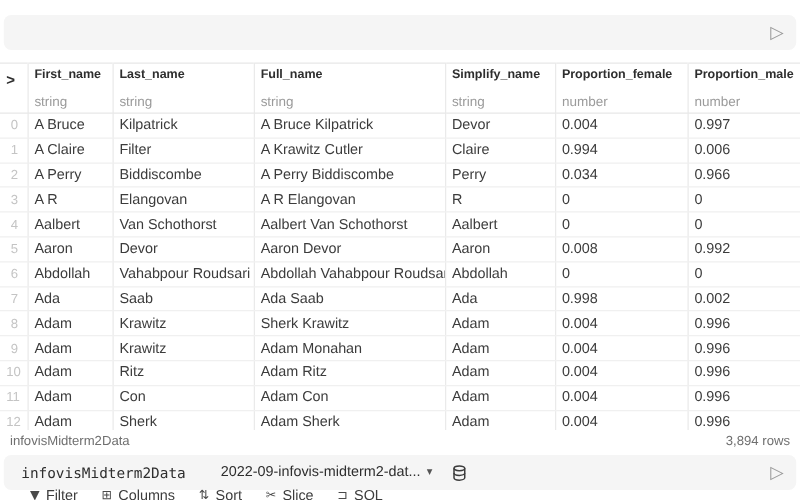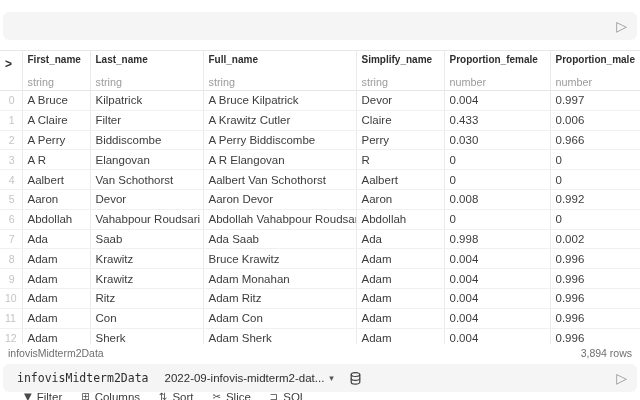--- a/index.html
+++ b/index.html
@@ -43,21 +43,21 @@
     position:absolute;top:344px;left:0;right:0;height:18px;background:#fff;
     display:flex;justify-content:space-between;align-items:center;
     padding:0 8px;font-size:10.5px;color:#6f6f6f;
   }
   
   .cellname{
     font-family:"DejaVu Sans Mono","Liberation Mono",monospace;
     font-size:11.5px;color:#2e2e2e;
   }
   .datasource{
-    margin-left:16px;font-size:11.5px;color:#2e2e2e;
+    margin-left:28px;font-size:11.5px;color:#2e2e2e;
     display:flex;align-items:center;gap:5px;cursor:pointer;
   }
   .caret{font-size:9px;color:#555;font-family:"DejaVu Sans","Liberation Sans",sans-serif;}
   .dbicon{margin-left:16px;display:flex;align-items:center;}
   .dbicon svg{stroke:#3c3c3c;fill:none;stroke-width:1.2;}
   
   .actions{
     position:absolute;top:390px;left:0;right:0;height:24px;
     display:flex;gap:19px;padding-left:24px;align-items:flex-start;
     font-size:11.5px;color:#3c3c3c;
@@ -127,30 +127,30 @@
         <td>Devor</td>
         <td>0.004</td>
         <td>0.997</td>
       </tr>
       <tr>
         <td class="idx">1</td>
         <td>A Claire</td>
         <td>Filter</td>
         <td>A Krawitz Cutler</td>
         <td>Claire</td>
-        <td>0.433</td>
+        <td>0.994</td>
         <td>0.006</td>
       </tr>
       <tr>
         <td class="idx">2</td>
         <td>A Perry</td>
         <td>Biddiscombe</td>
         <td>A Perry Biddiscombe</td>
         <td>Perry</td>
-        <td>0.030</td>
+        <td>0.034</td>
         <td>0.966</td>
       </tr>
       <tr>
         <td class="idx">3</td>
         <td>A R</td>
         <td>Elangovan</td>
         <td>A R Elangovan</td>
         <td>R</td>
         <td>0</td>
         <td>0</td>
@@ -188,21 +188,21 @@
         <td>Saab</td>
         <td>Ada Saab</td>
         <td>Ada</td>
         <td>0.998</td>
         <td>0.002</td>
       </tr>
       <tr>
         <td class="idx">8</td>
         <td>Adam</td>
         <td>Krawitz</td>
-        <td>Bruce Krawitz</td>
+        <td>Sherk Krawitz</td>
         <td>Adam</td>
         <td>0.004</td>
         <td>0.996</td>
       </tr>
       <tr>
         <td class="idx">9</td>
         <td>Adam</td>
         <td>Krawitz</td>
         <td>Adam Monahan</td>
         <td>Adam</td>

